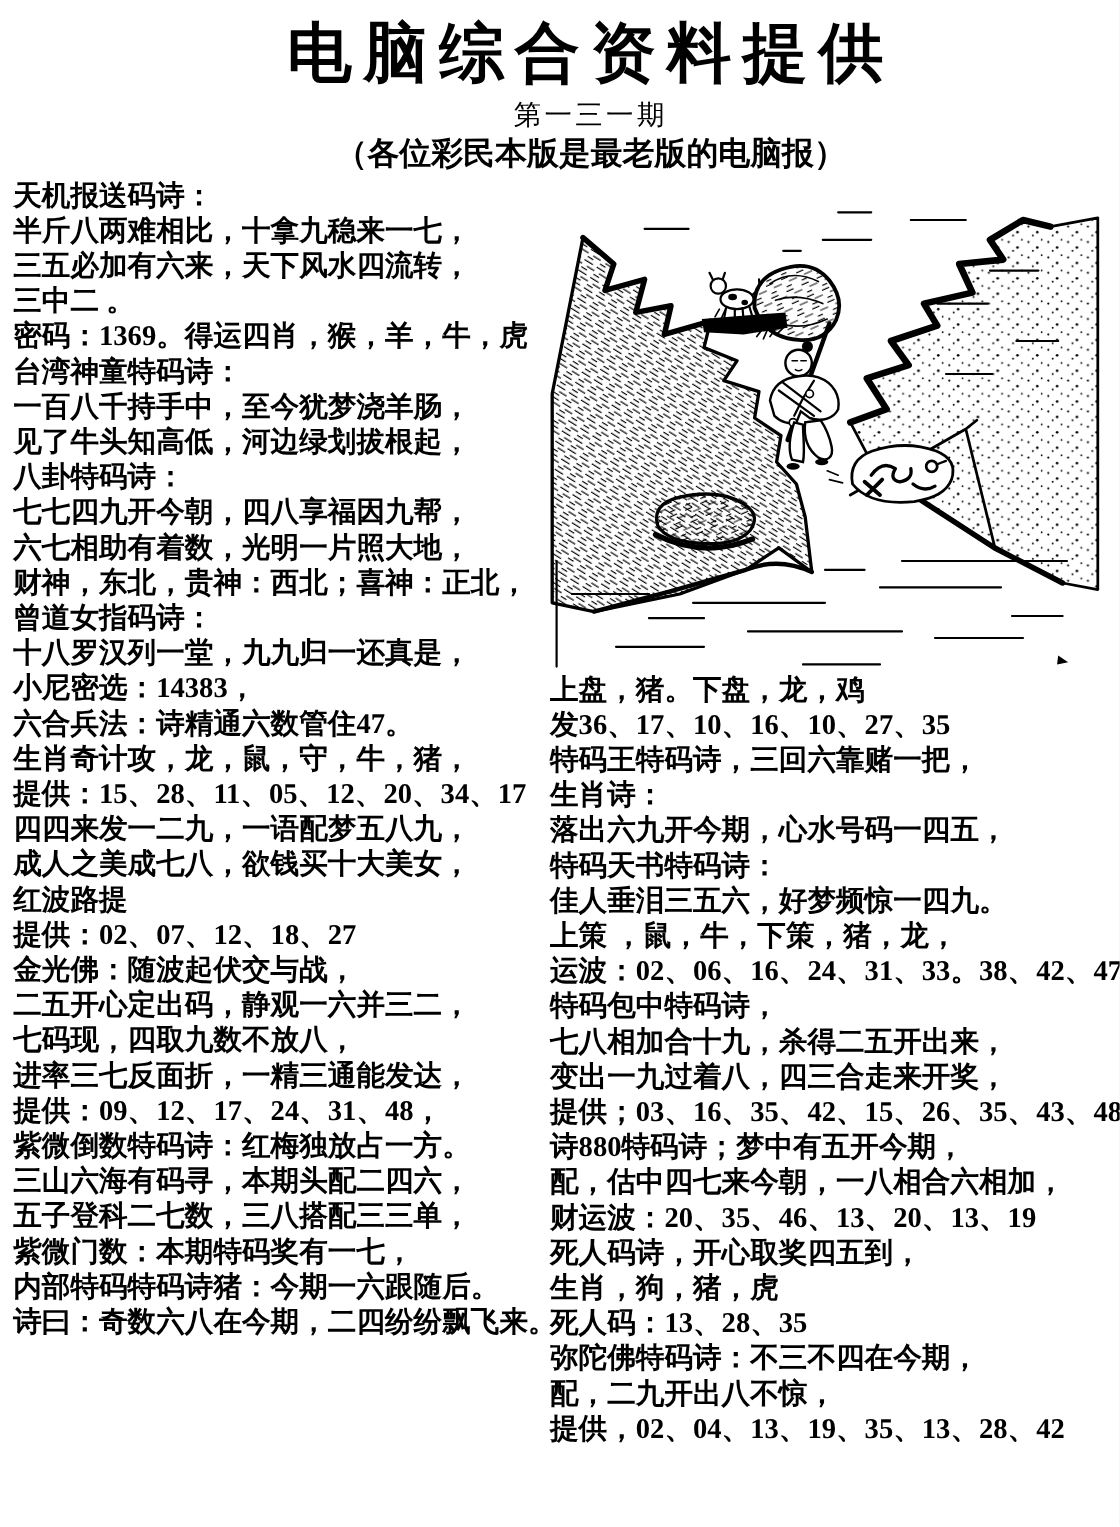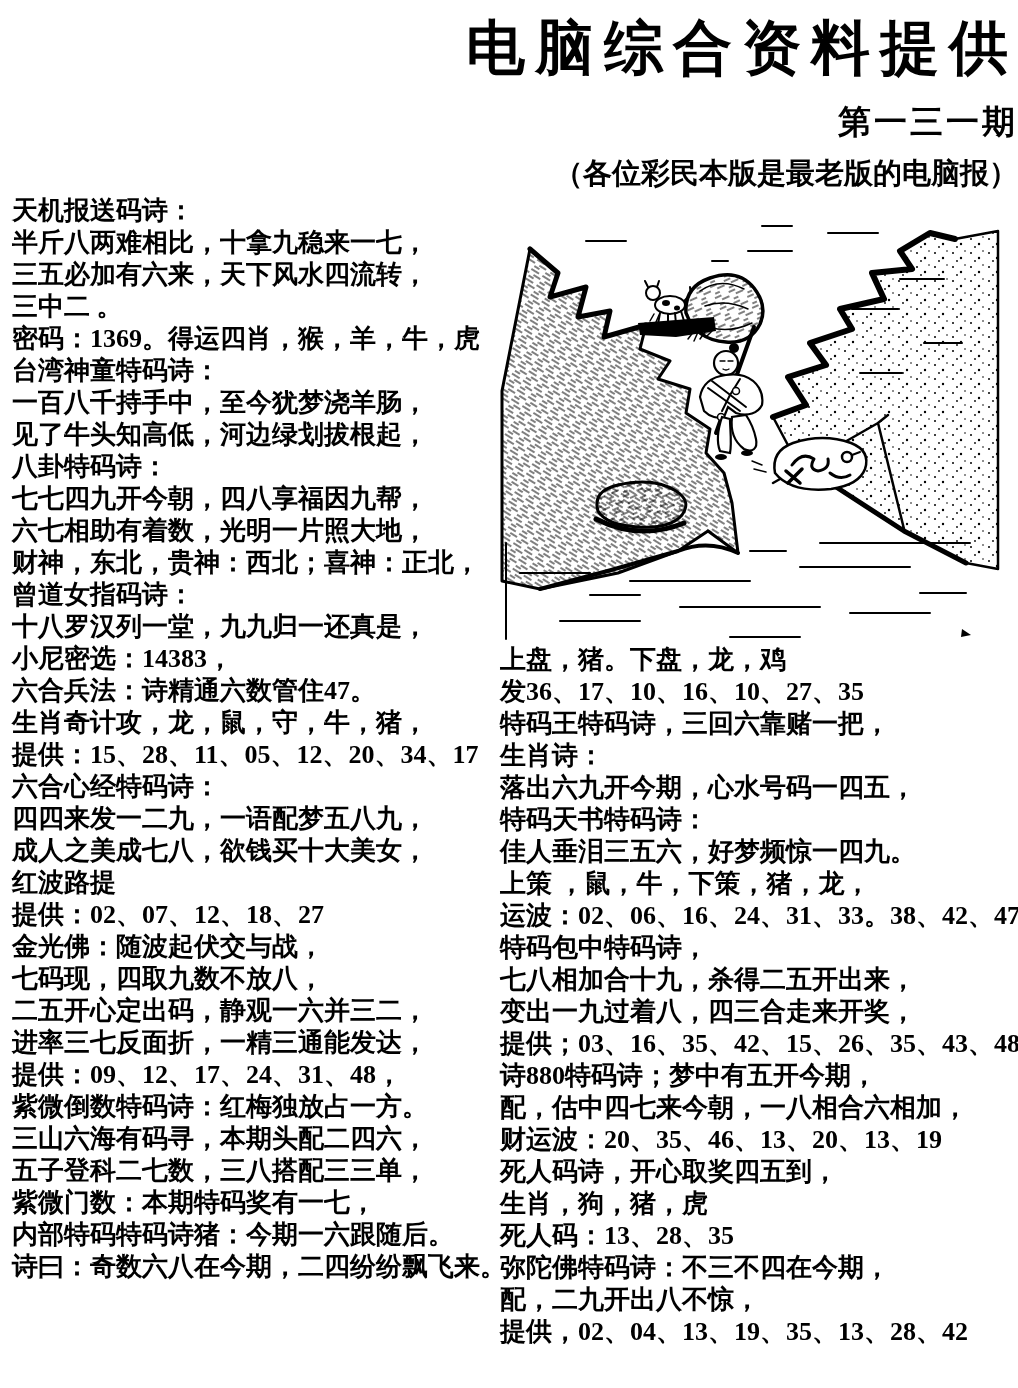--- a/index.html
+++ b/index.html
@@ -1,24 +1,24 @@
 <!DOCTYPE html>
 <html><head>
 <meta charset="utf-8">
 <style>
   html,body{margin:0;padding:0;background:#e8e8e8;}
   .page{
     position:relative;width:1018px;height:1388px;background:#ffffff;color:#000;
     overflow:hidden;margin:0 auto;
     font-family:"Liberation Serif","DejaVu Serif",serif;
   }
-  .header{padding-top:16px;text-align:right;padding-left:56px;}
+  .header{padding-top:16px;text-align:center;padding-left:56px;}
   .title{font-size:59px;font-weight:bold;letter-spacing:10px;line-height:64px;}
-  .issue{font-size:33px;font-weight:bold;letter-spacing:3px;margin-top:28px;line-height:28px;}
-  .note{font-size:29px;font-weight:bold;letter-spacing:0px;margin-top:21px;line-height:33px;}
+  .issue{font-size:25px;font-weight:normal;letter-spacing:3px;margin-top:12px;line-height:28px;}
+  .note{font-size:29px;font-weight:bold;letter-spacing:0px;margin-top:4px;line-height:33px;}
   .main{display:flex;margin-top:5px;}
   .col-left{width:500px;flex:none;padding-left:12px;box-sizing:border-box;}
   .col-right{width:506px;flex:none;}
   .ln{font-size:26px;line-height:32px;white-space:nowrap;font-weight:bold;height:32px;}
   .illu{height:420px;margin:26px 6px 3px 0;}
   .illu svg{width:100%;height:100%;display:block;}
   .ink{stroke:#000;fill:none;stroke-linecap:round;stroke-linejoin:round;}
 </style>
 </head>
 <body>
@@ -45,28 +45,27 @@
       <div class="ln">八卦特码诗：</div>
       <div class="ln">七七四九开今朝，四八享福因九帮，</div>
       <div class="ln">六七相助有着数，光明一片照大地，</div>
       <div class="ln">财神，东北，贵神：西北；喜神：正北，</div>
       <div class="ln">曾道女指码诗：</div>
       <div class="ln">十八罗汉列一堂，九九归一还真是，</div>
       <div class="ln">小尼密选：14383，</div>
       <div class="ln">六合兵法：诗精通六数管住47。</div>
       <div class="ln">生肖奇计攻，龙，鼠，守，牛，猪，</div>
       <div class="ln">提供：15、28、11、05、12、20、34、17</div>
-      <div class="ln">六合心经特码诗：</div>
       <div class="ln">四四来发一二九，一语配梦五八九，</div>
       <div class="ln">成人之美成七八，欲钱买十大美女，</div>
       <div class="ln">红波路提</div>
       <div class="ln">提供：02、07、12、18、27</div>
       <div class="ln">金光佛：随波起伏交与战，</div>
+      <div class="ln">二五开心定出码，静观一六并三二，</div>
       <div class="ln">七码现，四取九数不放八，</div>
-      <div class="ln">二五开心定出码，静观一六并三二，</div>
       <div class="ln">进率三七反面折，一精三通能发达，</div>
       <div class="ln">提供：09、12、17、24、31、48，</div>
       <div class="ln">紫微倒数特码诗：红梅独放占一方。</div>
       <div class="ln">三山六海有码寻，本期头配二四六，</div>
       <div class="ln">五子登科二七数，三八搭配三三单，</div>
       <div class="ln">紫微门数：本期特码奖有一七，</div>
       <div class="ln">内部特码特码诗猪：今期一六跟随后。</div>
       <div class="ln">诗曰：奇数六八在今期，二四纷纷飘飞来。</div>
     </div>
 

